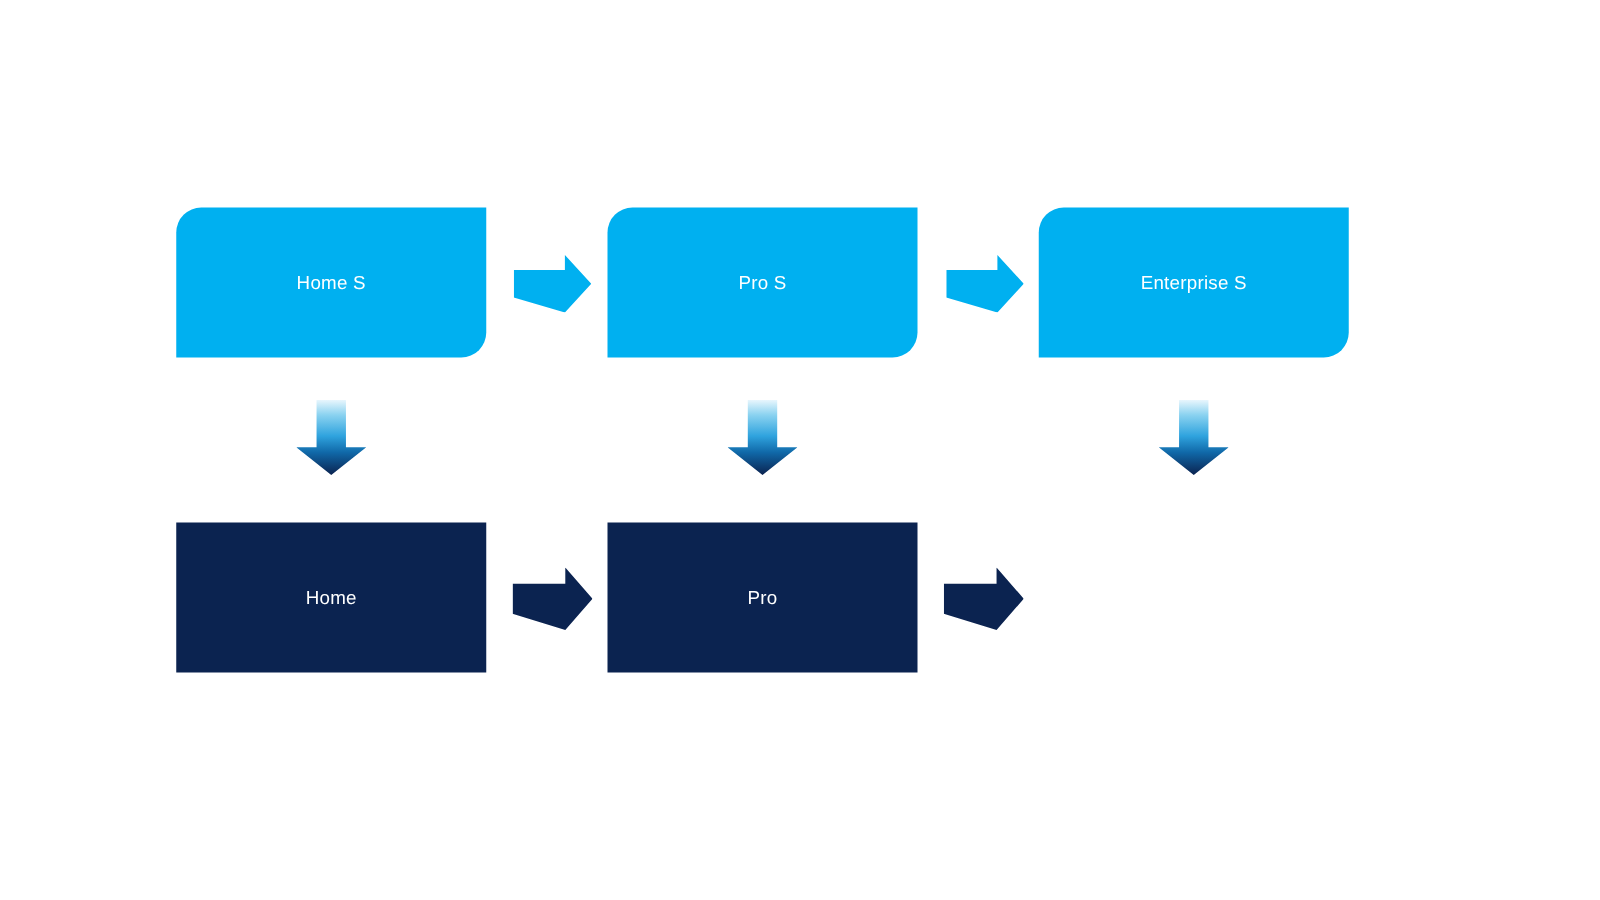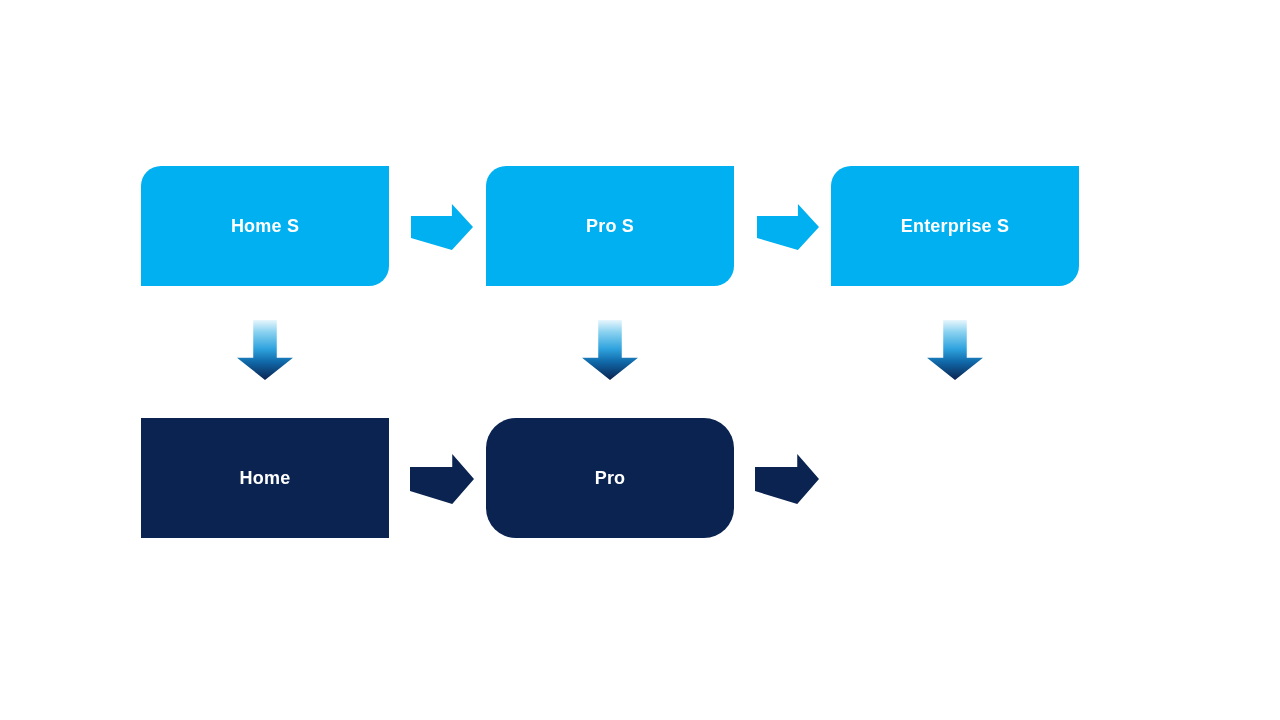--- a/index.html
+++ b/index.html
@@ -20,35 +20,35 @@
   .box {
     position: absolute;
     width: 248px;
     height: 120px;
     display: flex;
     align-items: center;
     justify-content: center;
   }
   .box .box-label {
     color: var(--label-text, #ffffff);
-    font-size: 18px;
-    font-weight: 700;
+    font-size: 15px;
+    font-weight: 400;
     letter-spacing: 0.2px;
   }
   .box.top {
     top: 166px;
     background: var(--light-blue, #00B0F0);
     border-radius: 20px 0 20px 0;
   }
   .box.bottom {
     top: 418px;
     background: var(--dark-navy, #0B2350);
   }
   .c1 { left: 141px; }
-  .c2 { left: 486px; border-radius: 30px; }
+  .c2 { left: 486px; }
   .c3 { left: 831px; }
 
   
   .arrow-right {
     position: absolute;
     clip-path: polygon(0% 26%, 66% 26%, 66% 0%, 100% 50%, 66% 100%, 0% 74%);
   }
   .arrow-right.light {
     top: 204px;
     width: 62px;

